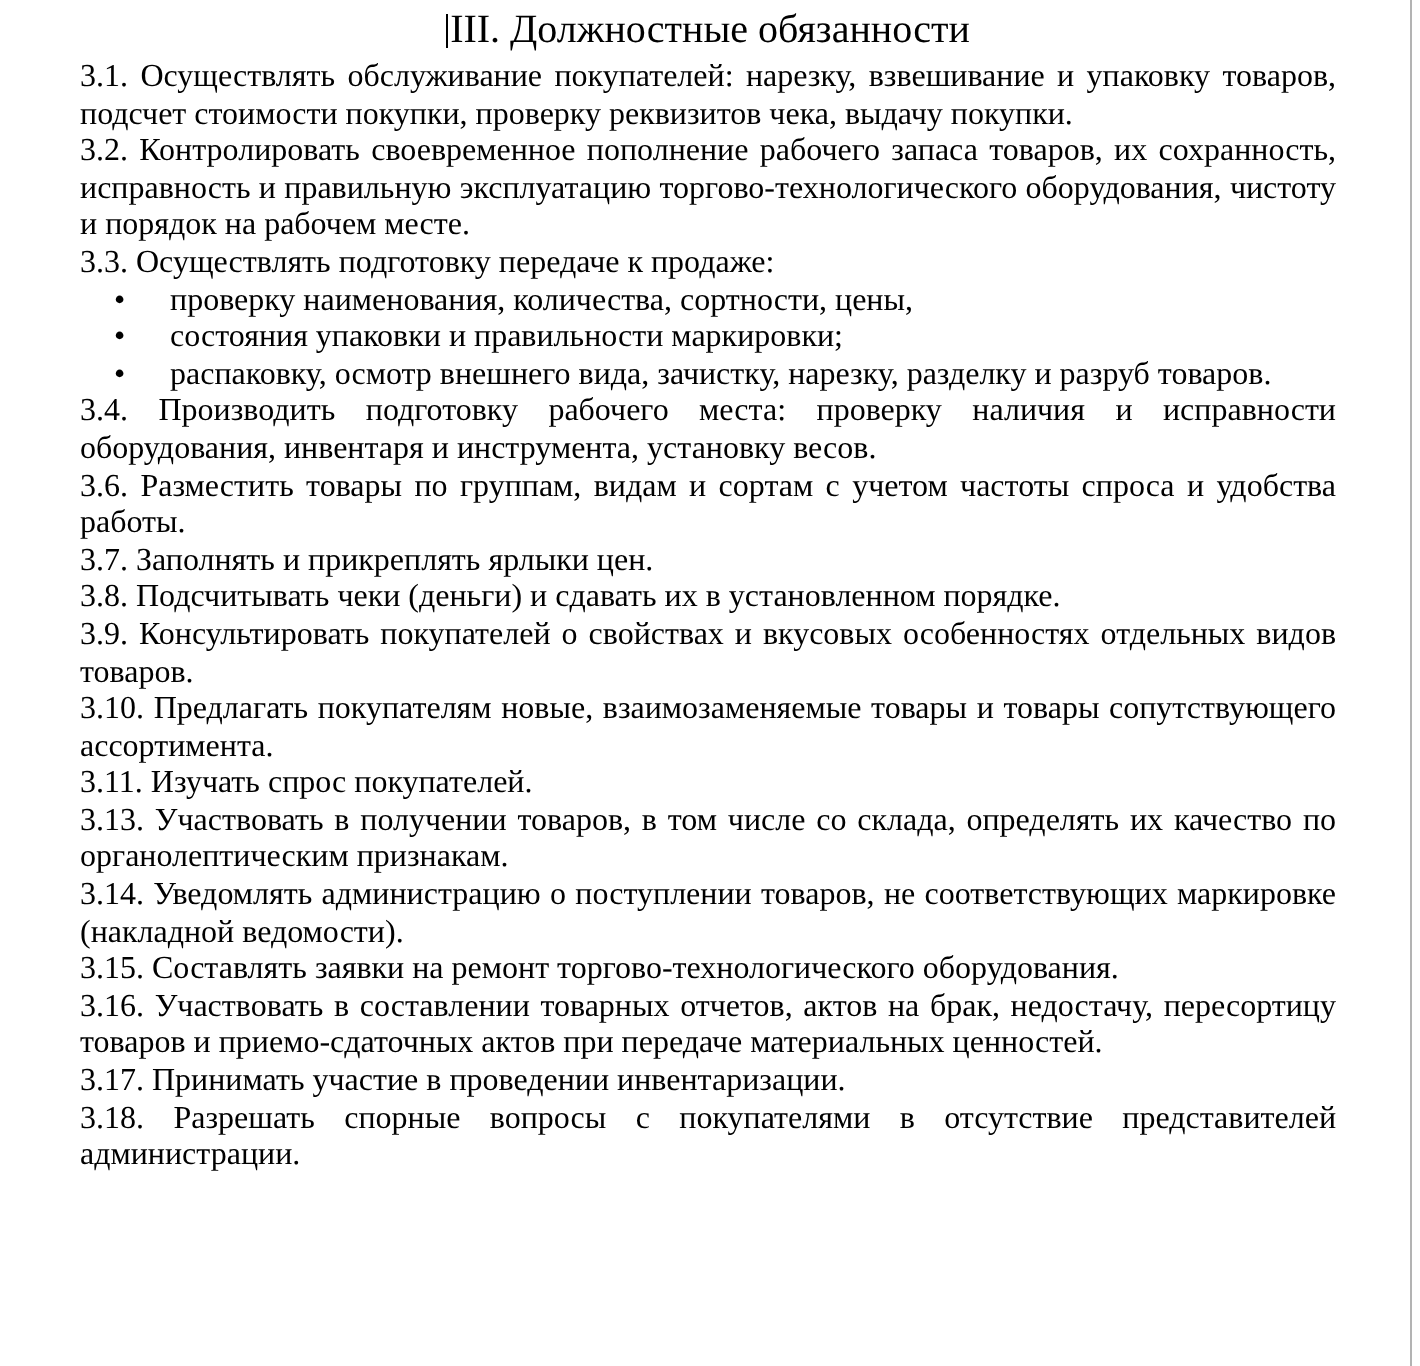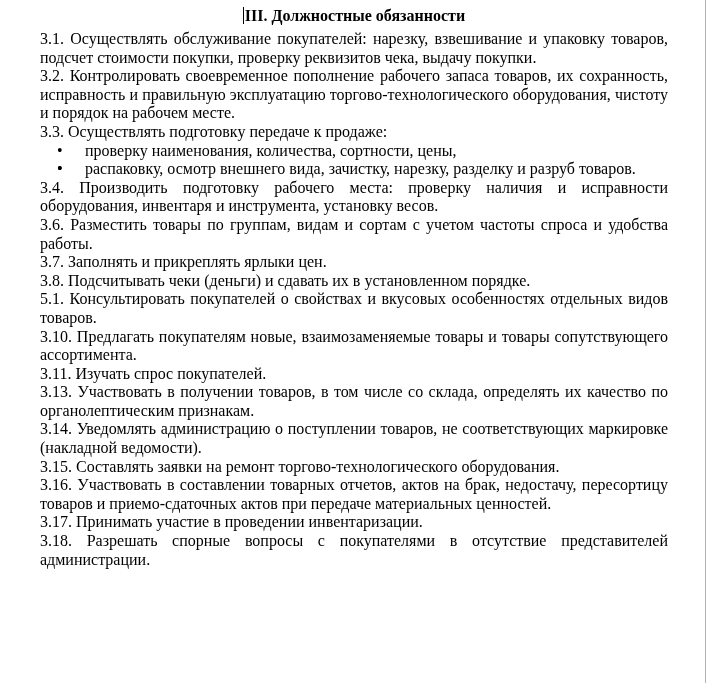--- a/index.html
+++ b/index.html
@@ -21,22 +21,22 @@
     height: 683px;
     background: #b3b3b3;
   }
   .content {
     position: absolute;
     left: 40px;
     top: 6px;
     width: 628px;
   }
   .doc-title {
-    font-size: 16px;
-    font-weight: bold;
+    font-size: 20px;
+    font-weight: normal;
     text-align: center;
     margin: 0 0 5px 0;
     line-height: 19px;
     white-space: nowrap;
   }
   .caret {
     display: inline-block;
     width: 1px;
     height: 17px;
     background: #000000;
@@ -71,28 +71,28 @@
 <div class="page">
   <div class="page-edge-right"></div>
   <div class="content">
     <h1 class="doc-title"><span class="caret"></span><span>III. Должностные обязанности</span></h1>
     <div>
         <p class="para"><span>3.1.</span> <span>Осуществлять обслуживание покупателей: нарезку, взвешивание и упаковку товаров, подсчет стоимости покупки, проверку реквизитов чека, выдачу покупки.</span></p>
         <p class="para"><span>3.2.</span> <span>Контролировать своевременное пополнение рабочего запаса товаров, их сохранность, исправность и правильную эксплуатацию торгово-технологического оборудования, чистоту и порядок на рабочем месте.</span></p>
         <p class="para"><span>3.3.</span> <span>Осуществлять подготовку передаче к продаже:</span></p>
         <ul class="sublist">
           <li><span class="bullet-marker">•</span><span>проверку наименования, количества, сортности, цены,</span></li>
-          <li><span class="bullet-marker">•</span></li>
+          <li><span class="bullet-marker">•</span><span>состояния упаковки и правильности маркировки;</span></li>
           <li><span class="bullet-marker">•</span><span>распаковку, осмотр внешнего вида, зачистку, нарезку, разделку и разруб товаров.</span></li>
         </ul>
         <p class="para"><span>3.4.</span> <span>Производить подготовку рабочего места: проверку наличия и исправности оборудования, инвентаря и инструмента, установку весов.</span></p>
         <p class="para"><span>3.6.</span> <span>Разместить товары по группам, видам и сортам с учетом частоты спроса и удобства работы.</span></p>
         <p class="para"><span>3.7.</span> <span>Заполнять и прикреплять ярлыки цен.</span></p>
         <p class="para"><span>3.8.</span> <span>Подсчитывать чеки (деньги) и сдавать их в установленном порядке.</span></p>
-        <p class="para"><span>5.1.</span> <span>Консультировать покупателей о свойствах и вкусовых особенностях отдельных видов товаров.</span></p>
+        <p class="para"><span>3.9.</span> <span>Консультировать покупателей о свойствах и вкусовых особенностях отдельных видов товаров.</span></p>
         <p class="para"><span>3.10.</span> <span>Предлагать покупателям новые, взаимозаменяемые товары и товары сопутствующего ассортимента.</span></p>
         <p class="para"><span>3.11.</span> <span>Изучать спрос покупателей.</span></p>
         <p class="para"><span>3.13.</span> <span>Участвовать в получении товаров, в том числе со склада, определять их качество по органолептическим признакам.</span></p>
         <p class="para"><span>3.14.</span> <span>Уведомлять администрацию о поступлении товаров, не соответствующих маркировке (накладной ведомости).</span></p>
         <p class="para"><span>3.15.</span> <span>Составлять заявки на ремонт торгово-технологического оборудования.</span></p>
         <p class="para"><span>3.16.</span> <span>Участвовать в составлении товарных отчетов, актов на брак, недостачу, пересортицу товаров и приемо-сдаточных актов при передаче материальных ценностей.</span></p>
         <p class="para"><span>3.17.</span> <span>Принимать участие в проведении инвентаризации.</span></p>
         <p class="para"><span>3.18.</span> <span>Разрешать спорные вопросы с покупателями в отсутствие представителей администрации.</span></p>
       </div>
   </div>

